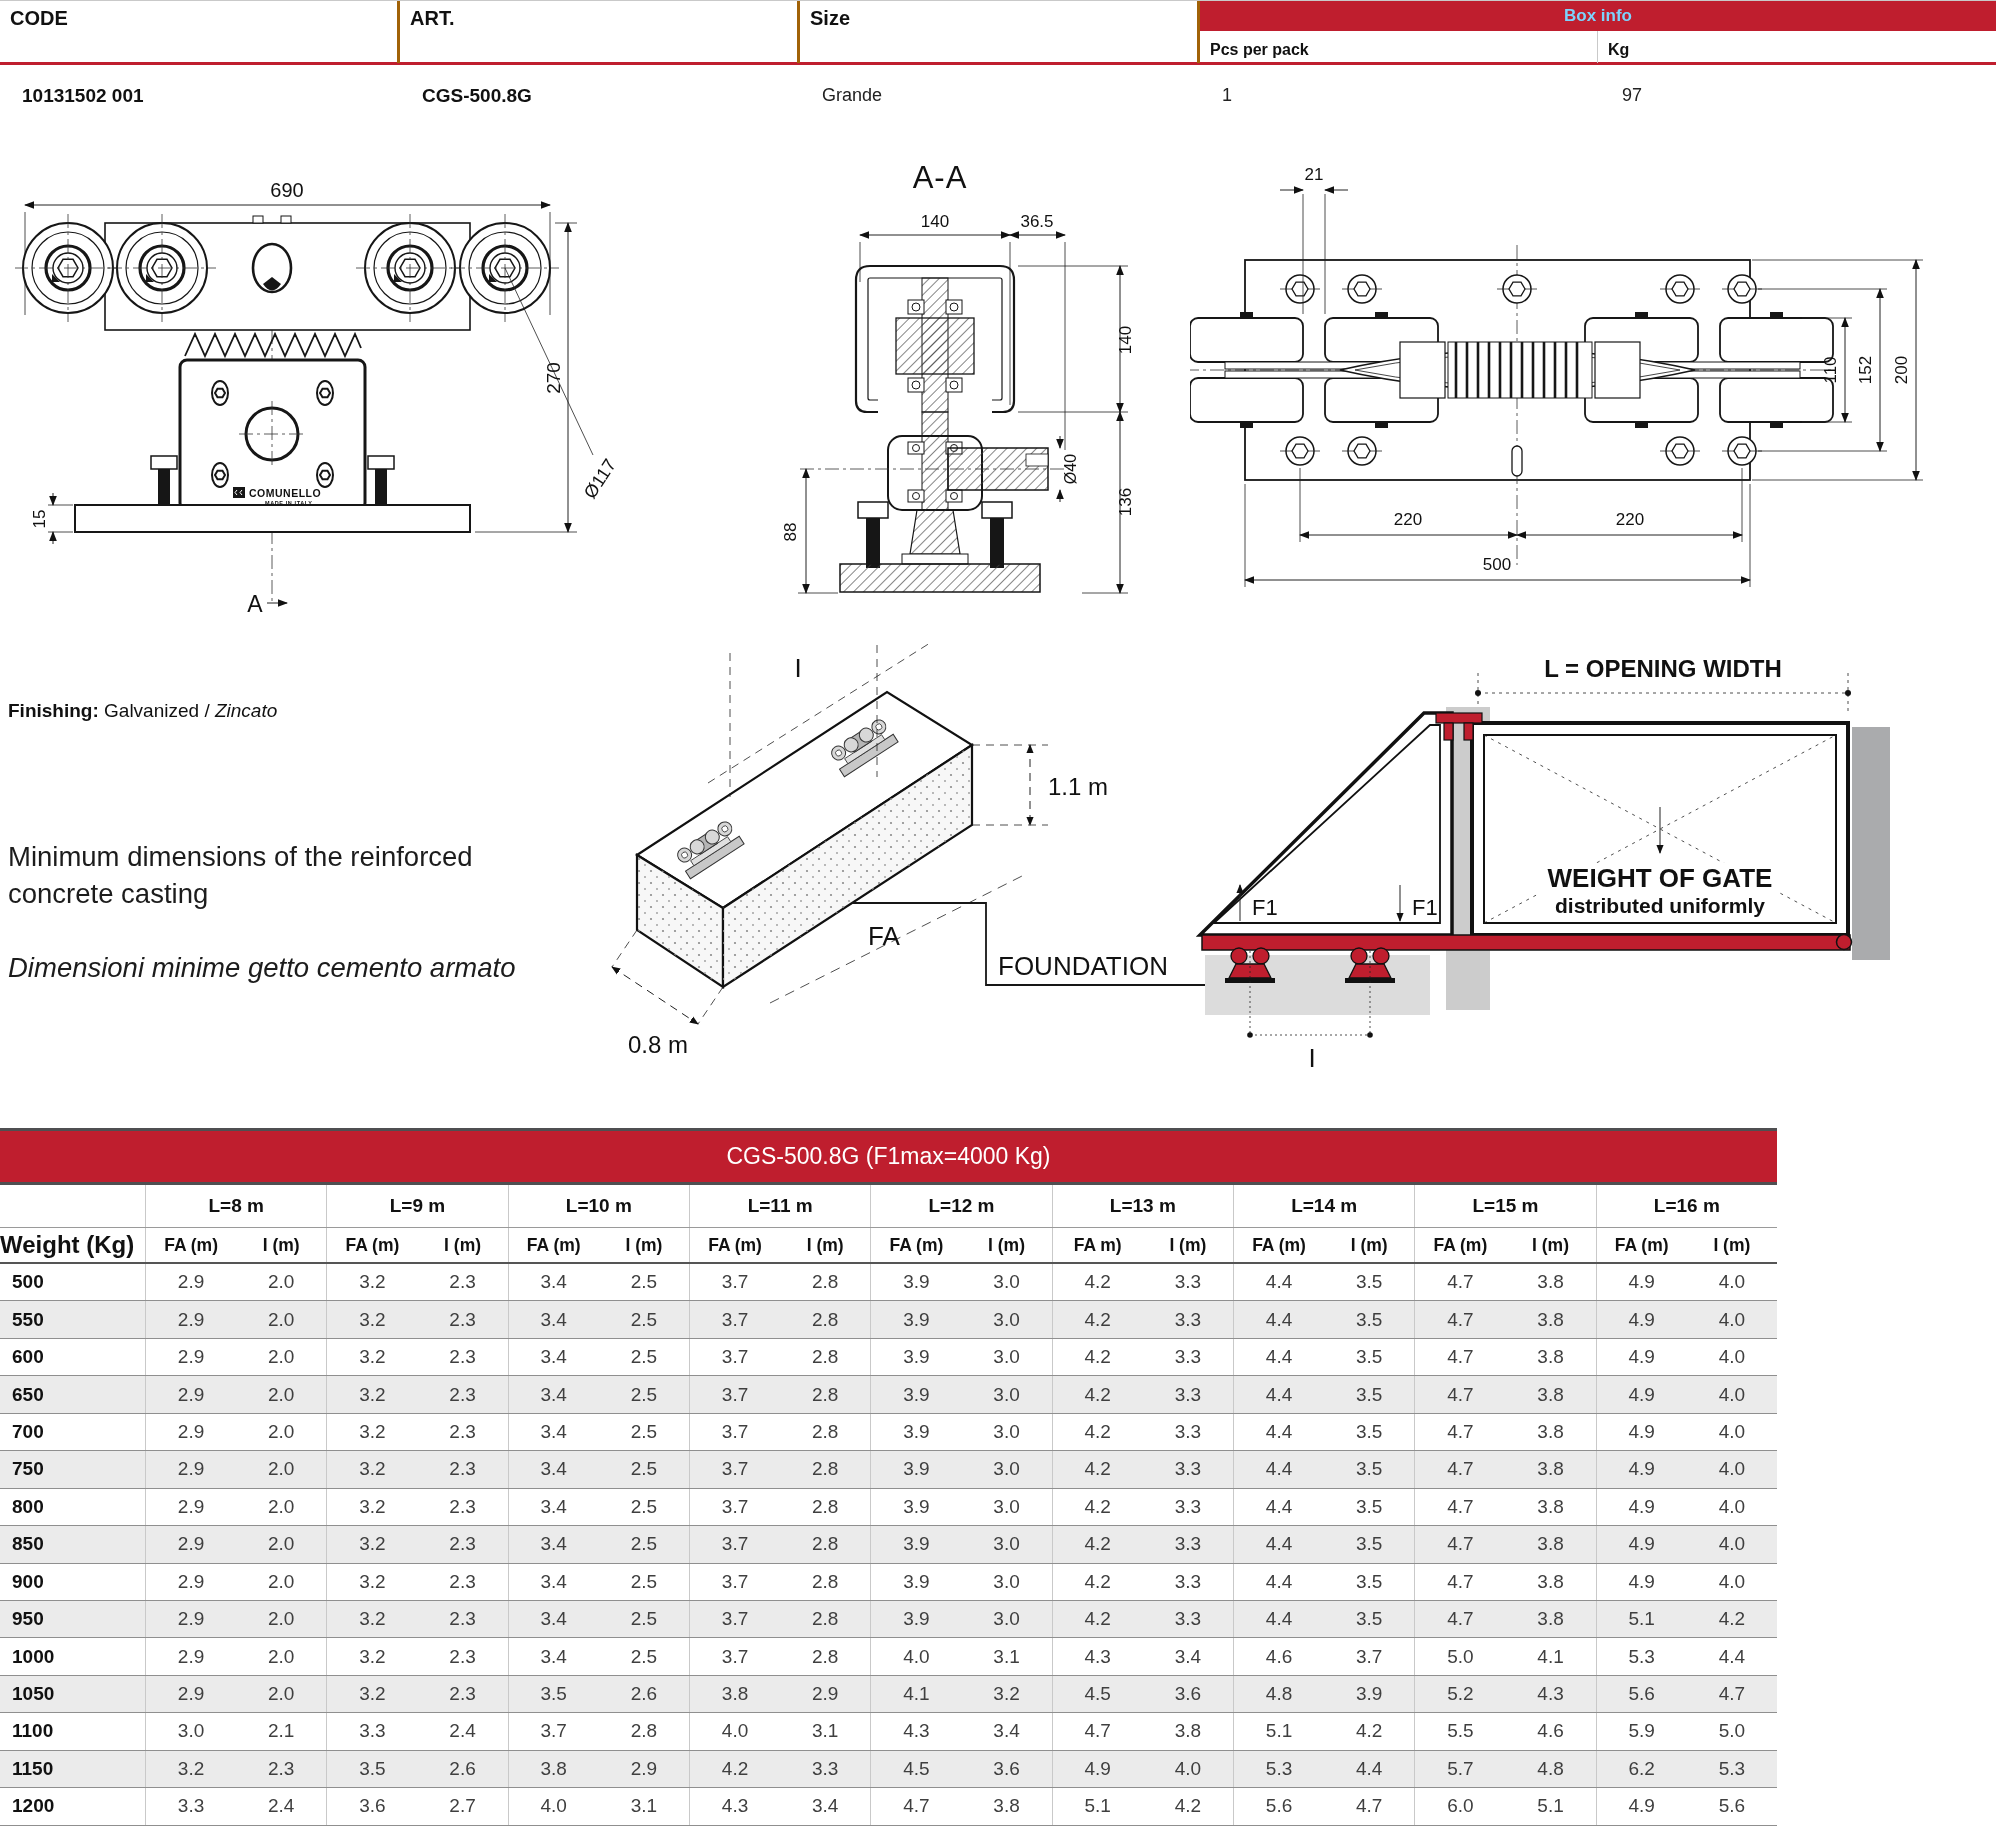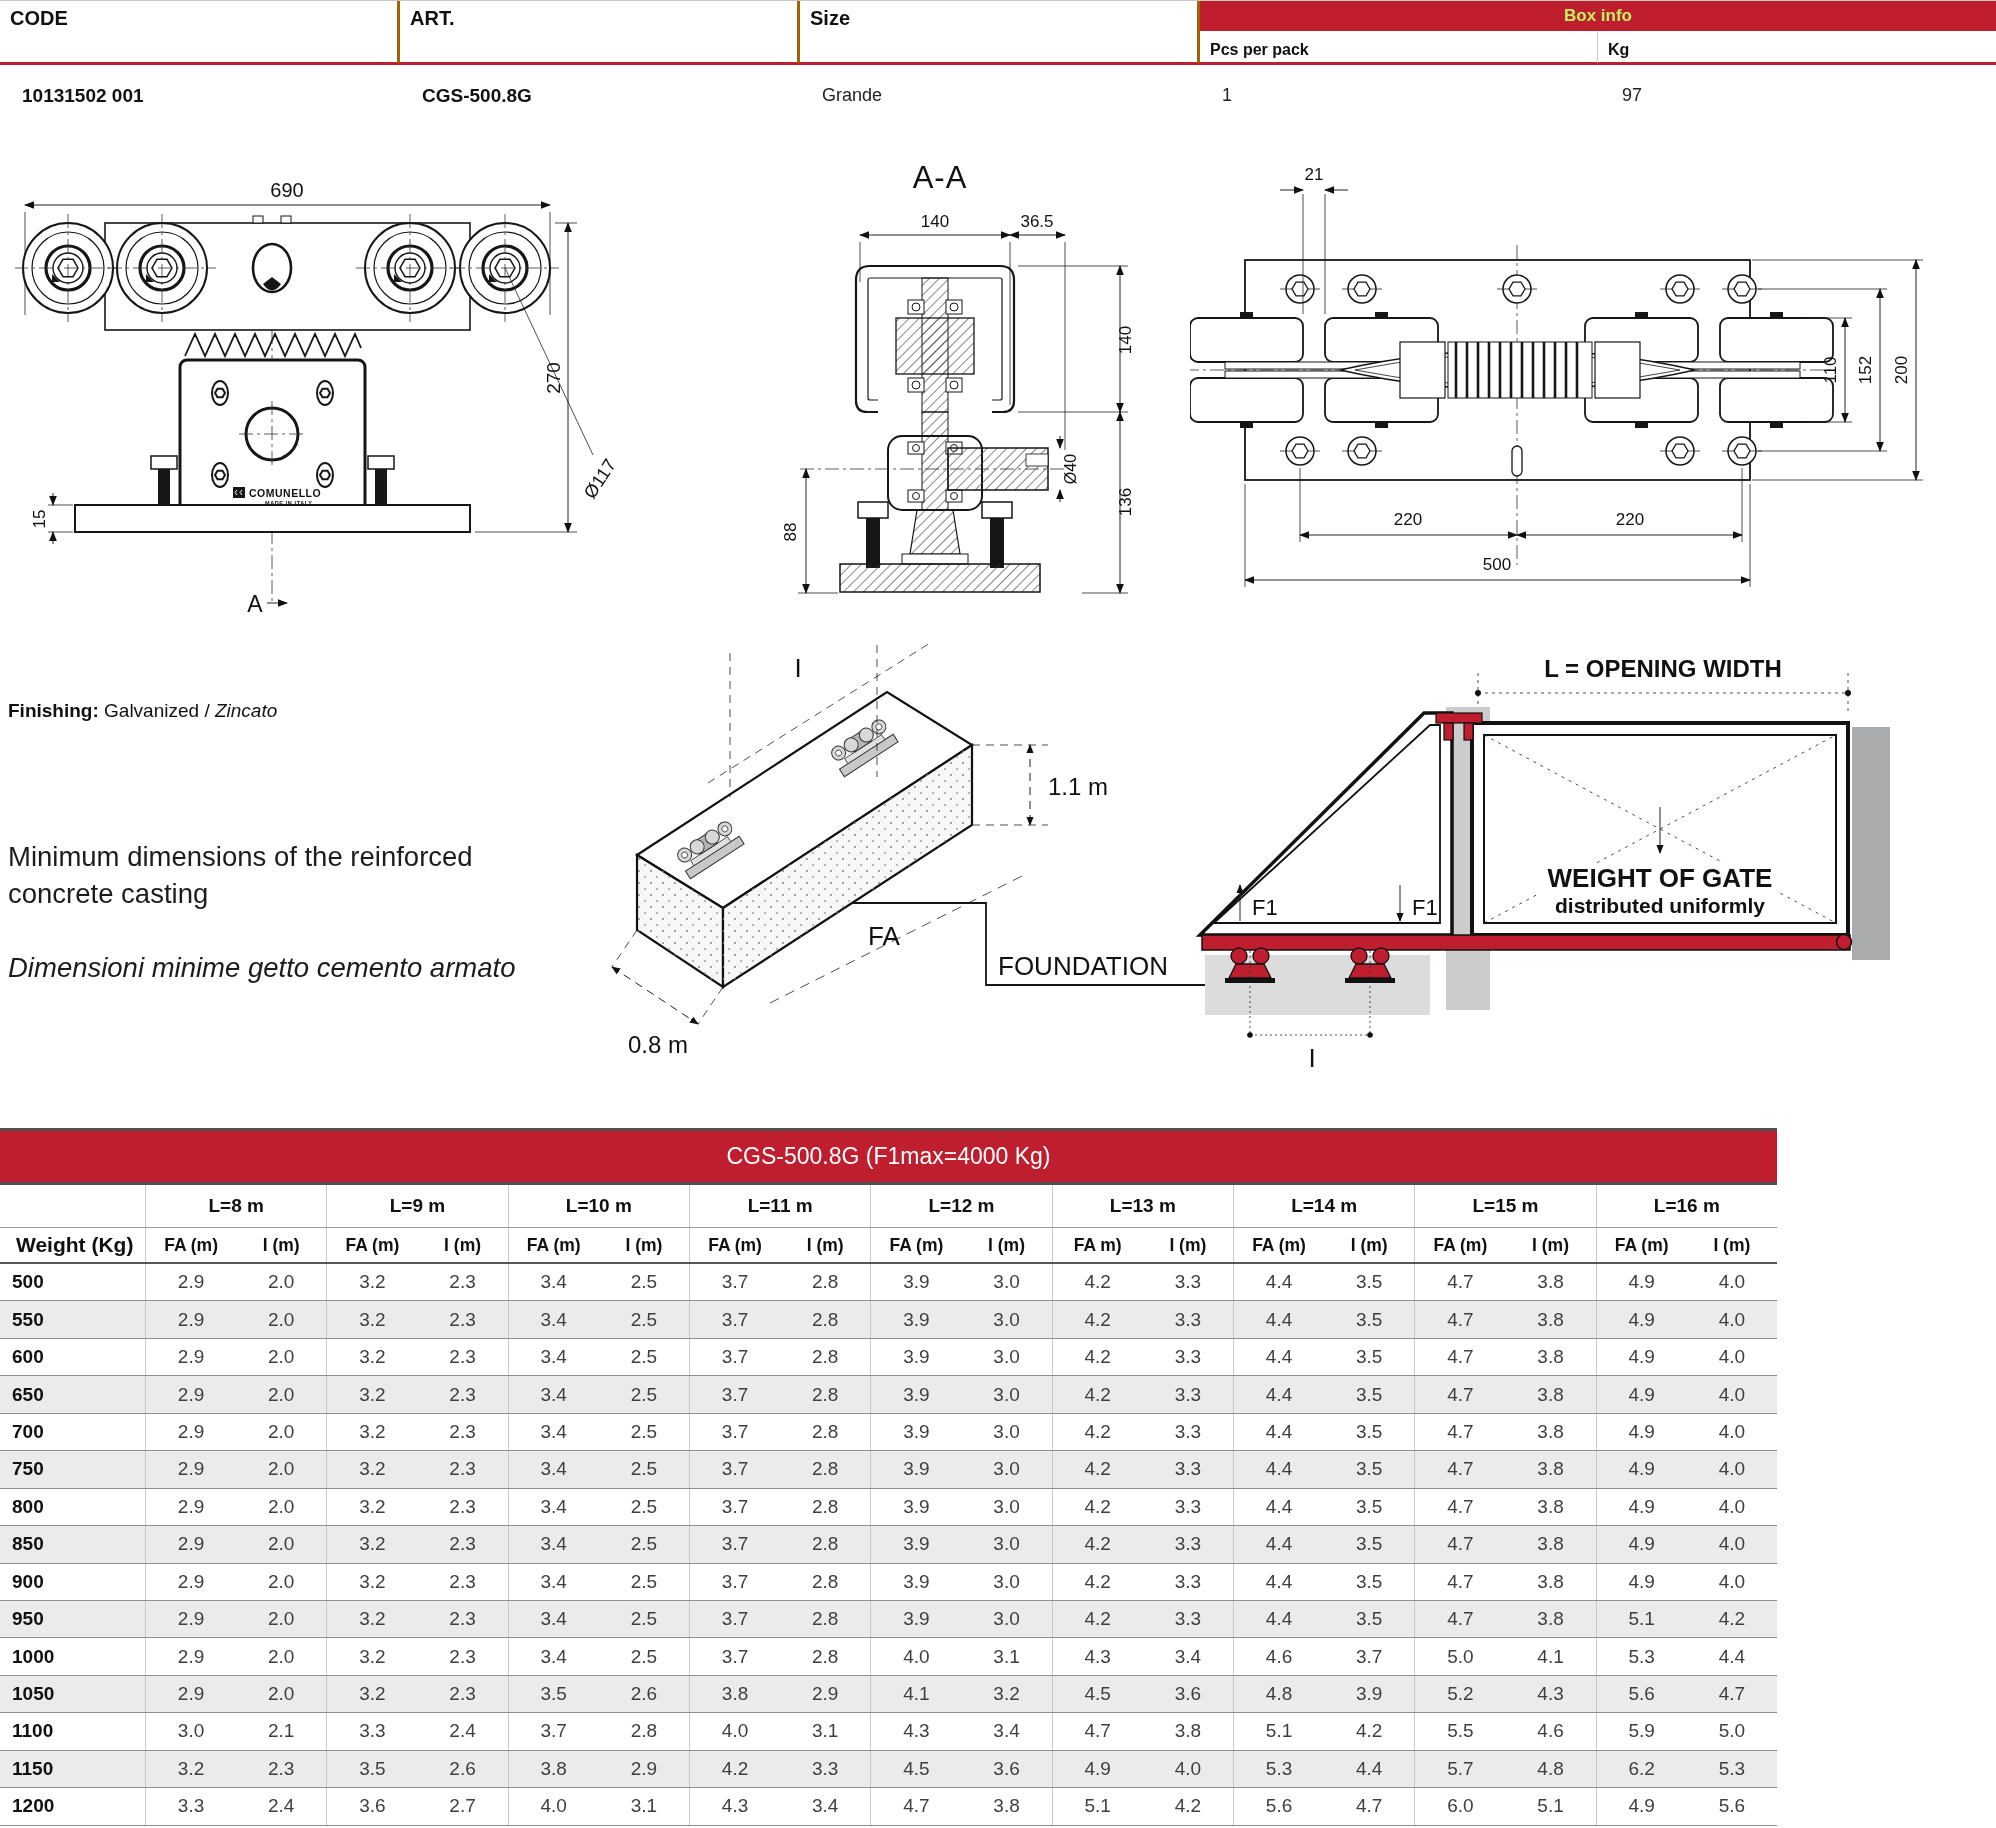--- a/index.html
+++ b/index.html
@@ -8,21 +8,21 @@
   .page{position:relative;width:1996px;height:1828px;background:#fff;overflow:hidden;}
 
   
   .toptable{position:absolute;left:0;top:0;width:1996px;}
   .tt-head{position:relative;height:62px;border-top:1px solid #c9c9c9;}
   .tt-col{position:absolute;top:0;height:62px;padding:6px 0 0 10px;font-weight:bold;font-size:20px;border-right:3px solid #a16207;}
   .tt-c1{left:0;width:400px;}
   .tt-c2{left:400px;width:400px;}
   .tt-c3{left:800px;width:400px;}
   .tt-box{position:absolute;left:1200px;top:0;width:796px;height:62px;}
-  .tt-box-banner{height:30px;background:var(--red);color:#bef264;font-weight:bold;font-size:17px;display:flex;align-items:center;justify-content:center;}
+  .tt-box-banner{height:30px;background:var(--red);color:#7dd3fc;font-weight:bold;font-size:17px;display:flex;align-items:center;justify-content:center;}
   .tt-box-sub{display:flex;height:32px;}
   .tt-box-sub > div{width:400px;display:flex;align-items:flex-end;padding:13px 0 4px 10px;font-weight:bold;font-size:16px;}
   .tt-box-sub > div:first-child{border-right:1px solid #c9c9c9;}
   .tt-redline{height:3px;background:var(--red);}
   .tt-row{position:relative;height:37px;}
   .tt-val{position:absolute;top:12px;height:37px;display:flex;align-items:center;padding-left:22px;font-size:18px;}
   .tt-bold{font-weight:bold;font-size:19px;}
   .v1{left:0;width:400px;} .v2{left:400px;width:400px;} .v3{left:800px;width:400px;color:#222;}
   .v4{left:1200px;width:400px;color:#222;} .v5{left:1600px;width:396px;color:#222;}
 
@@ -42,21 +42,21 @@
   .cast-en{position:absolute;left:8px;top:838px;width:520px;font-size:27.5px;line-height:37px;color:#1c1c1c;}
   .cast-it{position:absolute;left:8px;top:952px;font-size:27.5px;font-style:italic;color:#1c1c1c;}
 
   
   .spec-table{position:absolute;left:0;top:1128px;width:1777px;}
   .spec-banner{height:57px;background:var(--red);border-top:3px solid #4f4f51;border-bottom:3px solid #4f4f51;color:#fff;font-weight:normal;font-size:23px;display:flex;align-items:center;justify-content:center;}
   .spec-group-row{display:flex;height:43px;border-bottom:1px solid #9a9a9a;}
   .w-spacer{width:145px;}
   .sg-label{width:181.33px;display:flex;align-items:center;justify-content:center;font-weight:bold;font-size:19px;border-left:1px solid #c9c9c9;}
   .spec-sub-row{display:flex;height:36px;border-bottom:2px solid #555;}
-  .w-head{width:145px;font-weight:bold;font-size:21px;display:flex;align-items:center;padding-left:16px;text-align:right;}
+  .w-head{width:145px;font-weight:bold;font-size:24px;display:flex;align-items:center;padding-left:0;}
   .sg-sub{width:181.33px;display:flex;border-left:1px solid #c9c9c9;font-weight:bold;font-size:17.5px;}
   .half{width:50%;display:flex;align-items:center;justify-content:center;}
   .spec-row{display:flex;height:37.45px;border-bottom:1px solid #8f8f8f;}
   .spec-row:nth-child(even){background:#ebebeb;}
   .w-cell{width:145px;font-weight:bold;font-size:19px;display:flex;align-items:center;padding-left:12px;}
   .sg-cell{width:181.33px;display:flex;border-left:1px solid #c9c9c9;font-size:19px;color:#3f3f3f;}
 </style>
 </head>
 <body>
 

